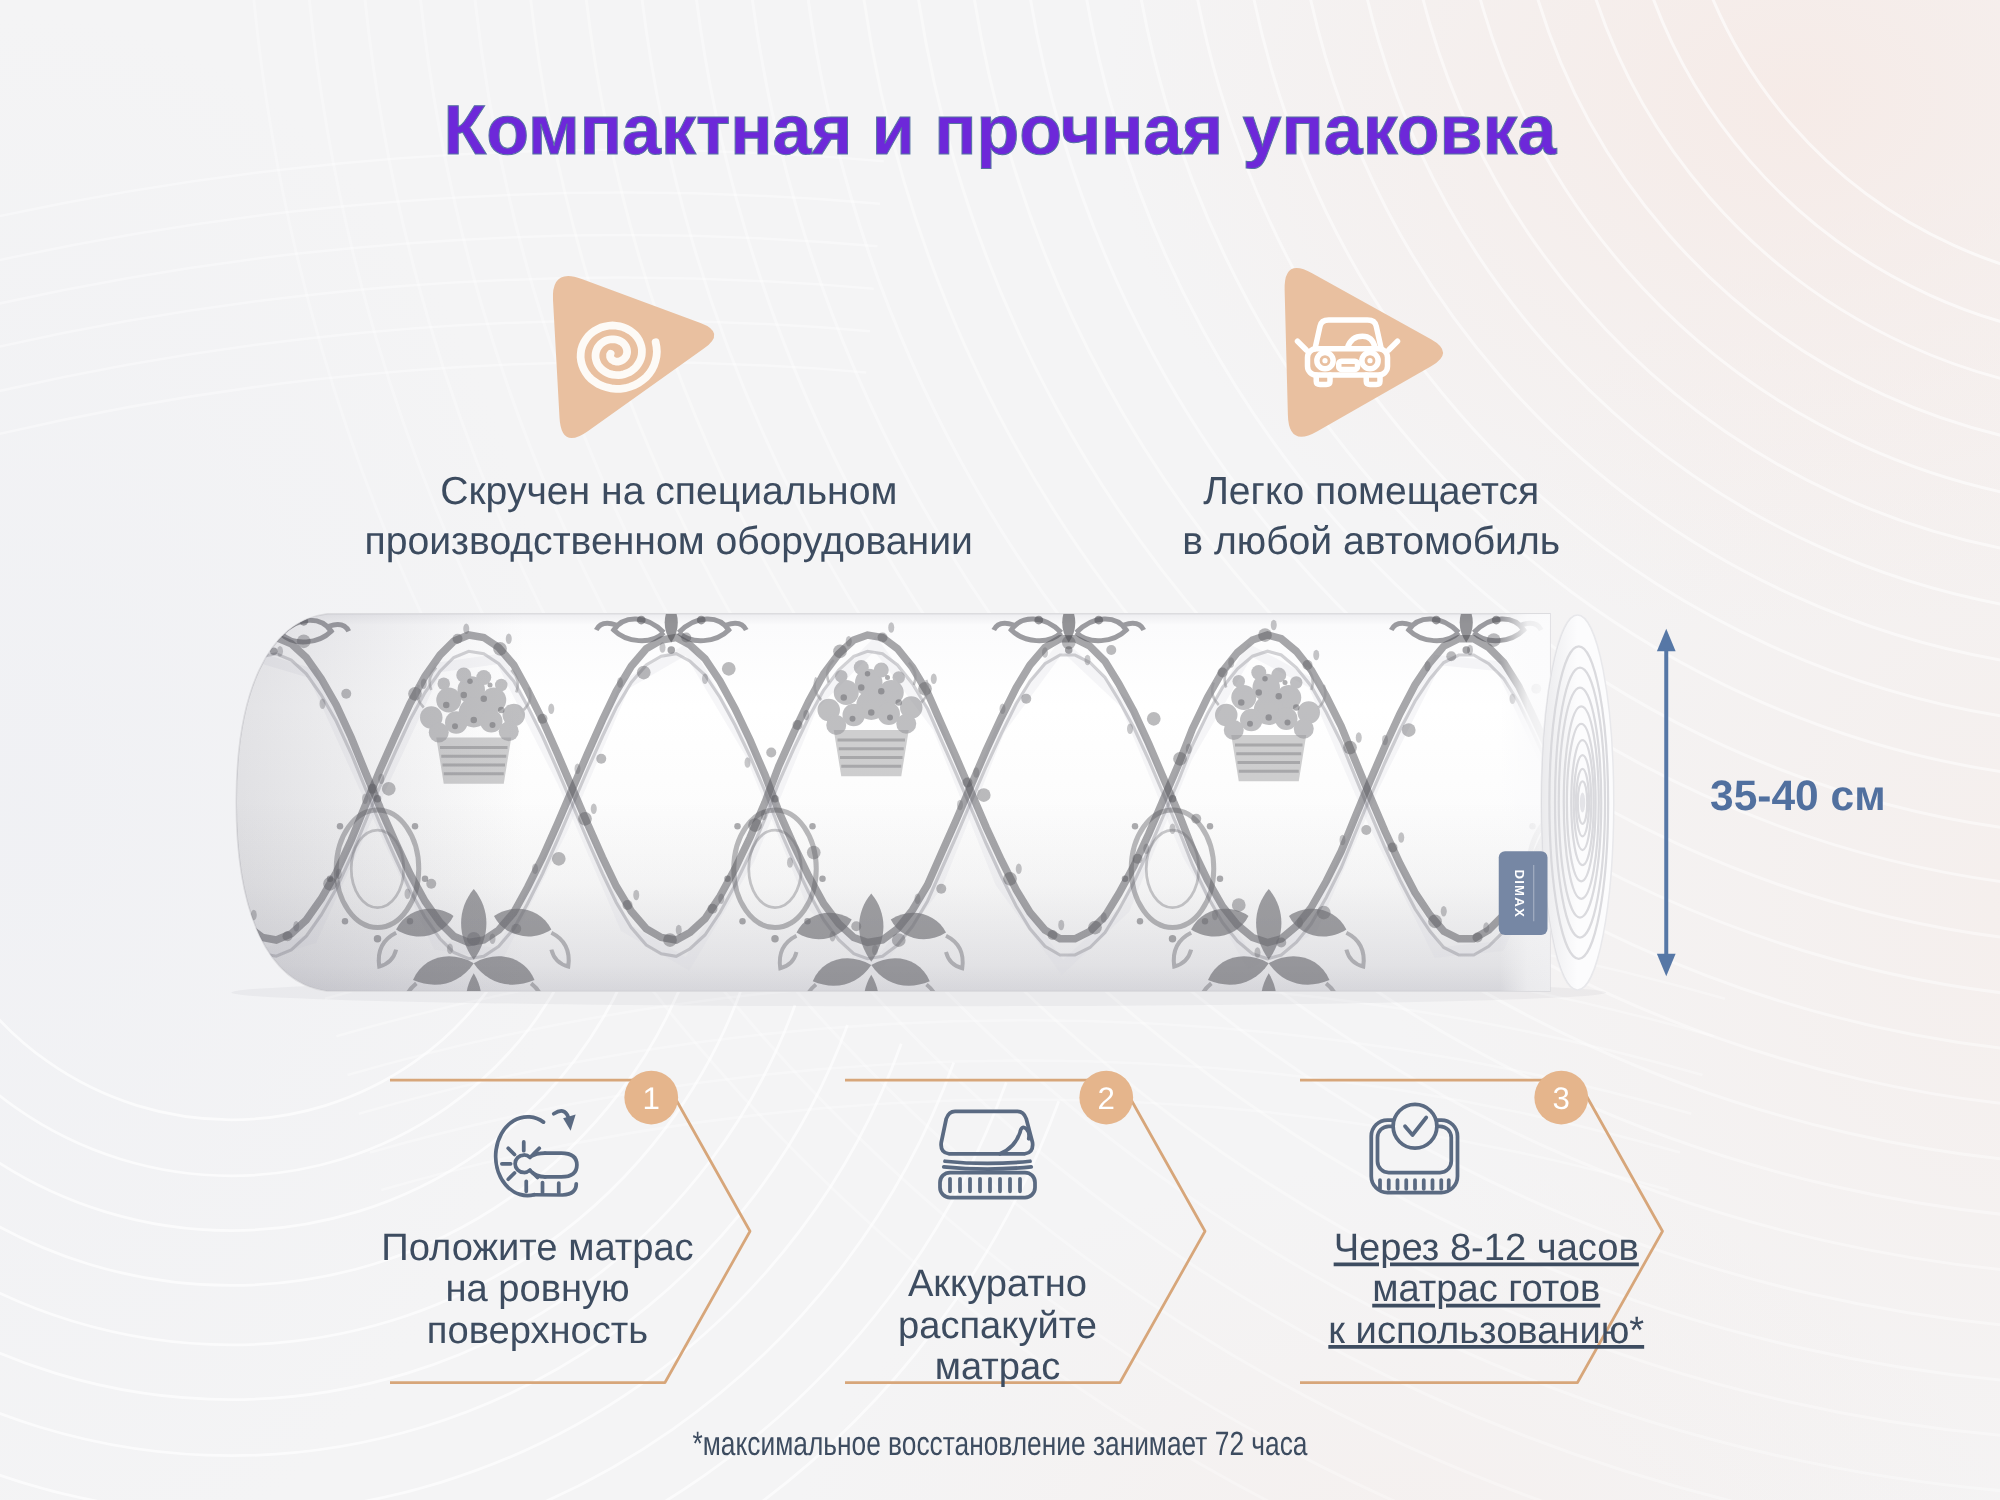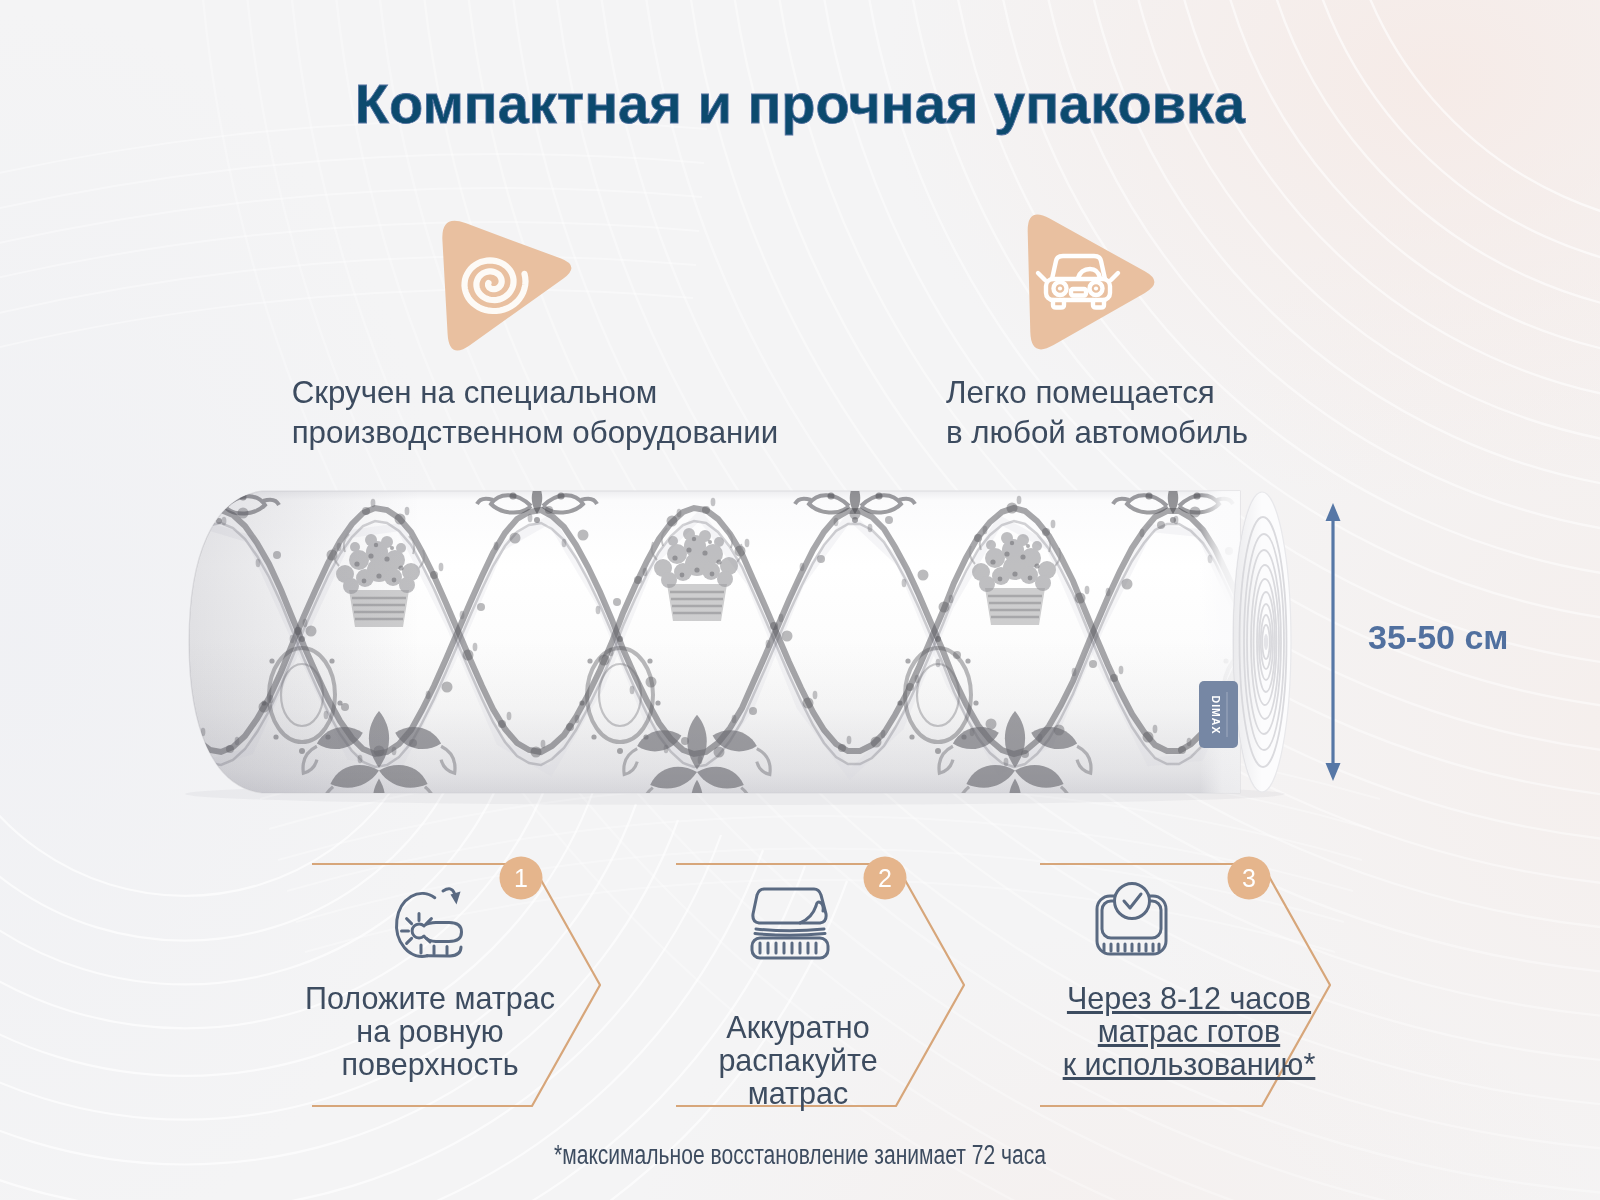--- a/index.html
+++ b/index.html
@@ -4,22 +4,22 @@
 <style>
   html,body{margin:0;padding:0;}
   body{position:relative;width:1600px;height:1200px;overflow:hidden;font-family:"Liberation Sans",sans-serif;
     background:
       radial-gradient(850px 650px at 1440px 80px, rgba(247,229,222,.6), rgba(247,229,222,0) 65%),
       radial-gradient(800px 900px at 1630px 720px, rgba(246,232,226,.45), rgba(246,232,226,0) 65%),
       radial-gradient(760px 520px at 1120px 1270px, rgba(246,233,228,.4), rgba(246,233,228,0) 65%),
       radial-gradient(620px 900px at 20px 640px, rgba(239,240,244,.8), rgba(239,240,244,0) 70%),
       #f4f4f5;}
   h1{position:absolute;left:800px;top:71px;transform:translateX(-50%);margin:0;white-space:nowrap;
-     font-size:56px;font-weight:bold;color:#0c4a6e;-webkit-text-stroke:0.8px #5673a2;}
-  .cap{position:absolute;transform:translateX(-50%);text-align:left;color:#3c4b5f;
+     font-size:56px;font-weight:bold;color:#6d28d9;-webkit-text-stroke:0.8px #5673a2;}
+  .cap{position:absolute;transform:translateX(-50%);text-align:center;color:#3c4b5f;
      font-size:31.3px;line-height:40px;white-space:nowrap;}
   .step{position:absolute;transform:translateX(-50%);text-align:center;color:#3d4c60;
      font-size:30.5px;line-height:33px;white-space:nowrap;}
   .size{position:absolute;left:1368px;top:618px;color:#51709f;font-size:34px;font-weight:bold;}
   .foot{position:absolute;left:800px;top:1140px;transform:translateX(-50%) scaleX(0.78);color:#3d4c60;font-size:27px;white-space:nowrap;}
   svg.bg{position:absolute;left:0;top:0;}
 </style></head>
 <body>
 <svg class="bg" width="1600" height="1200" viewBox="0 0 1600 1200">
 <defs>
@@ -423,16 +423,16 @@
   <path d="M1104,944 L1104,951 M1111,944 L1111,951 M1118,944 L1118,951 M1125,944 L1125,951 M1132,944 L1132,951 M1139,944 L1139,951 M1146,944 L1146,951 M1153,944 L1153,951 M1159,944 L1159,951"></path>
 </g>
 <polygon points="450.5,894.5 460.5,891.5 456.5,904.5" fill="#5a6a82"></polygon>
 <circle cx="1132" cy="901" r="17.5" fill="#f4f4f5" stroke="#5a6a82" stroke-width="3"></circle>
 <path d="M1124,901 L1130,908 L1141,894" stroke="#5a6a82" stroke-width="3" fill="none" stroke-linecap="round" stroke-linejoin="round"></path>
 </svg>
 
 <h1>Компактная и прочная упаковка</h1>
 <div class="cap" style="left:535px;top:373px;">Скручен на специальном<br>производственном оборудовании</div>
 <div class="cap" style="left:1097px;top:373px;">Легко помещается<br>в любой автомобиль</div>
-<div class="size">35-50 см</div>
+<div class="size">35-40 см</div>
 <div class="step" style="left:430px;top:982px;">Положите матрас<br>на ровную<br>поверхность</div>
 <div class="step" style="left:798px;top:982px;margin-top:29px;">Аккуратно<br>распакуйте<br>матрас</div>
 <div class="step" style="left:1189px;top:982px;text-decoration:underline;">Через 8-12 часов<br>матрас готов<br>к использованию*</div>
 <div class="foot">*максимальное восстановление занимает 72 часа</div>
 </body></html>

